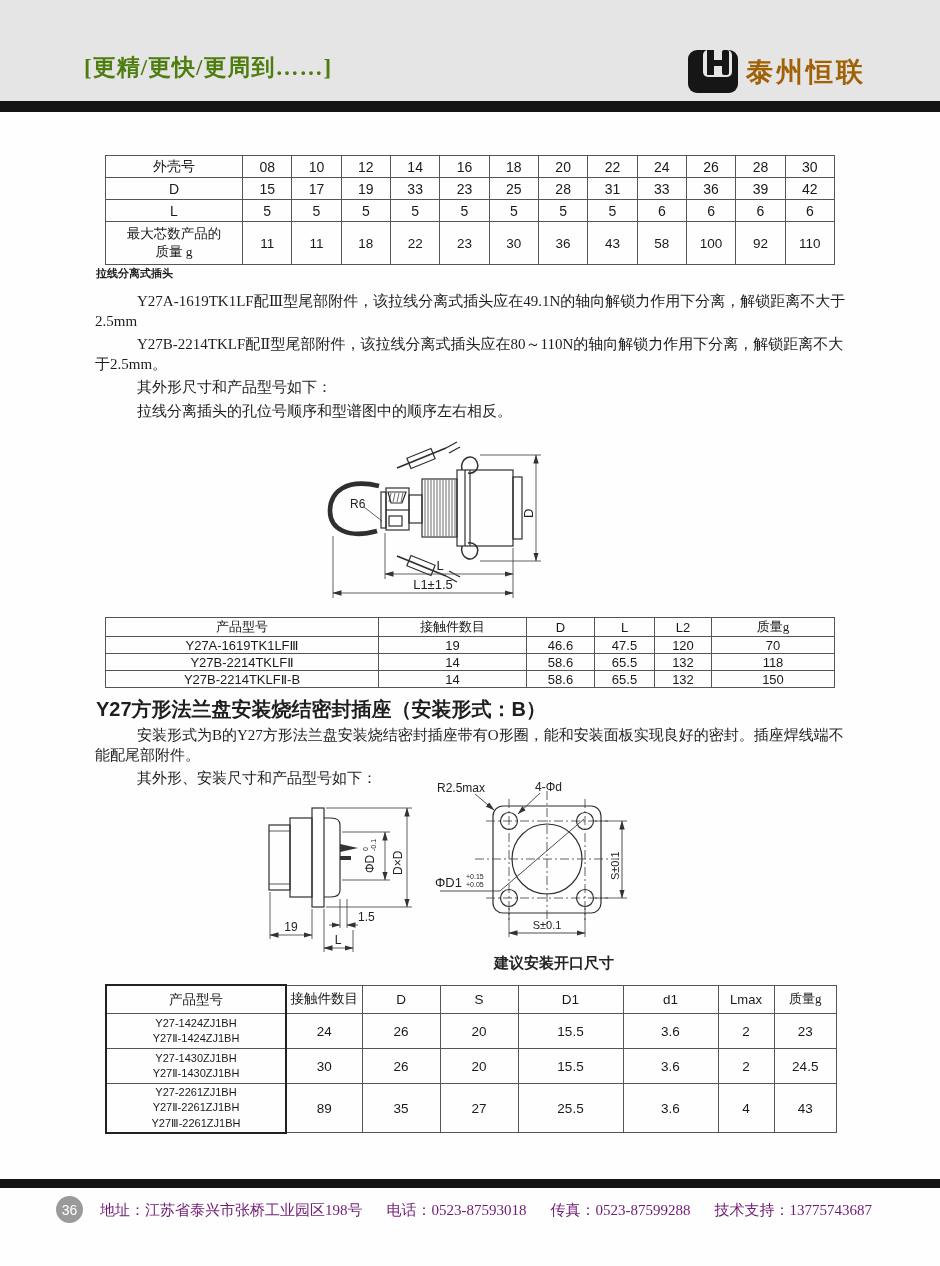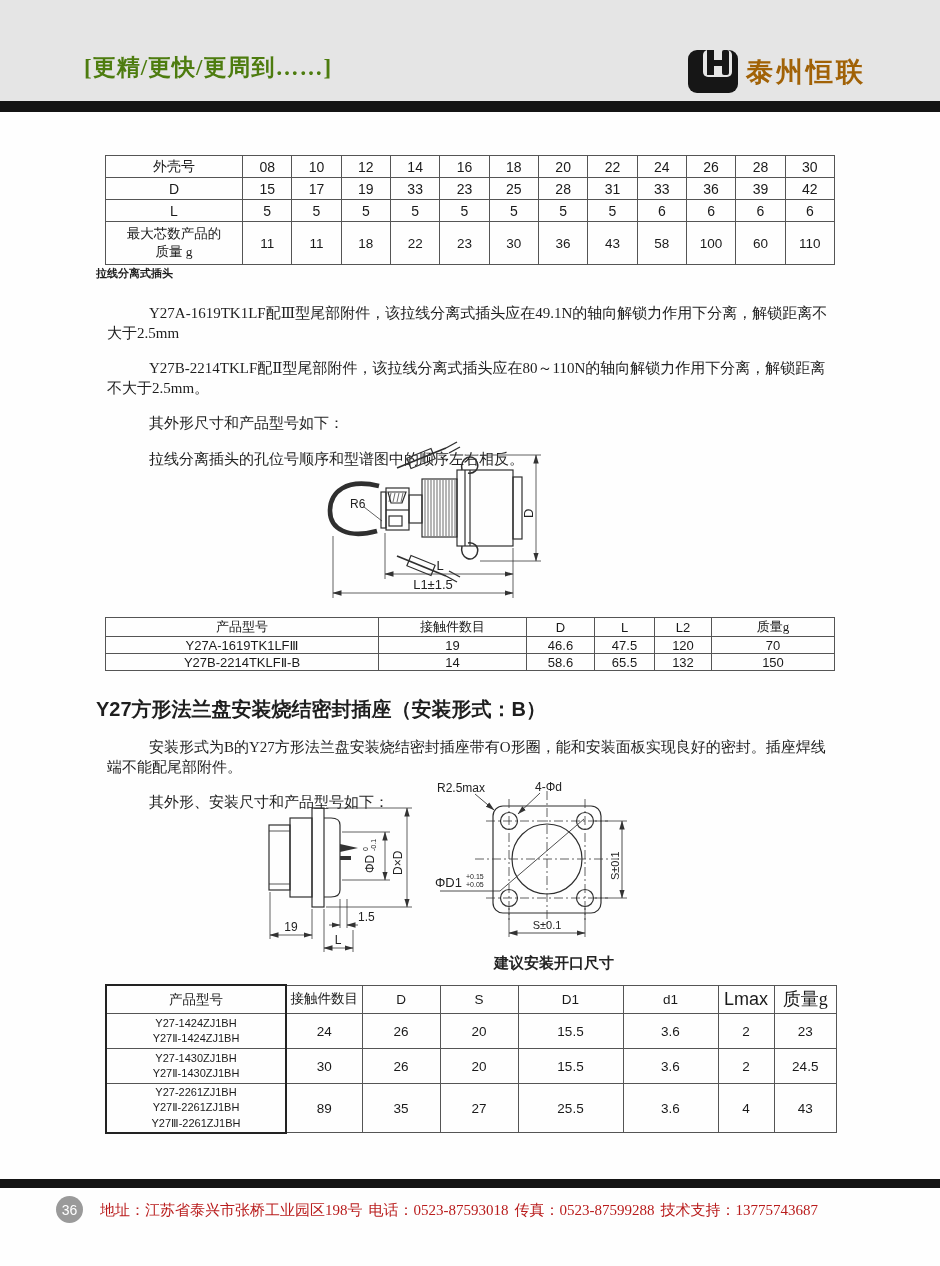--- a/index.html
+++ b/index.html
@@ -23,45 +23,45 @@
   
   .t1{position:absolute;left:105px;top:155px;width:730px;font-size:14px;}
   .t1 tr:nth-child(-n+3) td{height:21px;}
   .t1 tr:last-child td{height:42px;font-size:13.5px;}
   
   .h1a{position:absolute;left:96px;top:266px;font-size:11px;font-weight:bold;
        font-family:"Liberation Sans","DejaVu Sans",sans-serif;}
   .h2a{position:absolute;left:96px;top:696px;font-size:20px;font-weight:bold;
        font-family:"Liberation Sans","DejaVu Sans",sans-serif;}
   .para{position:absolute;left:91px;width:764px;font-size:15px;line-height:19.5px;}
-  .para p{margin:16px;text-indent:2.8em;}
+  .para p{margin:4px;text-indent:2.8em;}
   .para1{top:288px;}
   .para2{top:722px;}
   
   .svg1{position:absolute;left:300px;top:432px;}
   .svg2{position:absolute;left:228px;top:778px;}
   svg text{font-family:"Liberation Sans","DejaVu Sans",sans-serif;fill:#222;stroke:none;}
   
   .t2{position:absolute;left:105px;top:617px;width:730px;font-size:13px;}
   .t2 tr td{height:16px;}
   .t2 tr:first-child td{height:18px;}
   
   .t3{position:absolute;left:105px;top:984px;width:732px;font-size:13.5px;}
   .t3 tr:first-child td{height:27px;}
   .t3 .mline{font-size:11px;line-height:15.5px;}
   .t3 td.c1{border-left:2.5px solid #222;border-right:2.5px solid #222;}
   .t3 tr:first-child td.c1{border-top:2.5px solid #222;}
   .t3 tr:last-child td.c1{border-bottom:2.5px solid #222;}
-  .small-h{font-size:18px;}
+  .small-h{font-size:13px;}
   
   .badge{position:absolute;left:56px;top:1196px;width:27px;height:27px;border-radius:50%;
          background:#9a9a9a;color:#fff;display:flex;align-items:center;justify-content:center;
          font-family:"Liberation Sans","DejaVu Sans",sans-serif;font-size:14px;}
-  .contact{position:absolute;left:100px;top:1201px;width:830px;display:flex;gap:6px;
-           font-size:15px;color:#b91c1c;white-space:nowrap;}
+  .contact{position:absolute;left:100px;top:1201px;width:830px;display:flex;gap:24px;
+           font-size:15px;color:#701a75;white-space:nowrap;}
 </style>
 </head>
 <body>
 
 <div class="page">
 
   <div class="band"></div>
   <div class="slogan">[更精/更快/更周到……]</div>
   <div class="logo">
     <svg class="logo-mark" viewBox="0 0 50 43">
@@ -134,21 +134,21 @@
       <td>11</td>
           <td>11</td>
           <td>18</td>
           <td>22</td>
           <td>23</td>
           <td>30</td>
           <td>36</td>
           <td>43</td>
           <td>58</td>
           <td>100</td>
-          <td>60</td>
+          <td>92</td>
           <td>110</td>
     </tr>
   </tbody>
     </table>
 
   <div class="h1a">拉线分离式插头</div>
   <div class="para para1">
     <p>Y27A-1619TK1LF配Ⅲ型尾部附件，该拉线分离式插头应在49.1N的轴向解锁力作用下分离，解锁距离不大于2.5mm</p>
     <p>Y27B-2214TKLF配Ⅱ型尾部附件，该拉线分离式插头应在80～110N的轴向解锁力作用下分离，解锁距离不大于2.5mm。</p>
     <p>其外形尺寸和产品型号如下：</p>
@@ -227,20 +227,28 @@
     </tr>
     <tr>
       <td>Y27A-1619TK1LFⅢ</td>
           <td>19</td>
           <td>46.6</td>
           <td>47.5</td>
           <td>120</td>
           <td>70</td>
     </tr>
     <tr>
+      <td>Y27B-2214TKLFⅡ</td>
+          <td>14</td>
+          <td>58.6</td>
+          <td>65.5</td>
+          <td>132</td>
+          <td>118</td>
+    </tr>
+    <tr>
       <td>Y27B-2214TKLFⅡ-B</td>
           <td>14</td>
           <td>58.6</td>
           <td>65.5</td>
           <td>132</td>
           <td>150</td>
     </tr>
   </tbody>
     </table>
 

